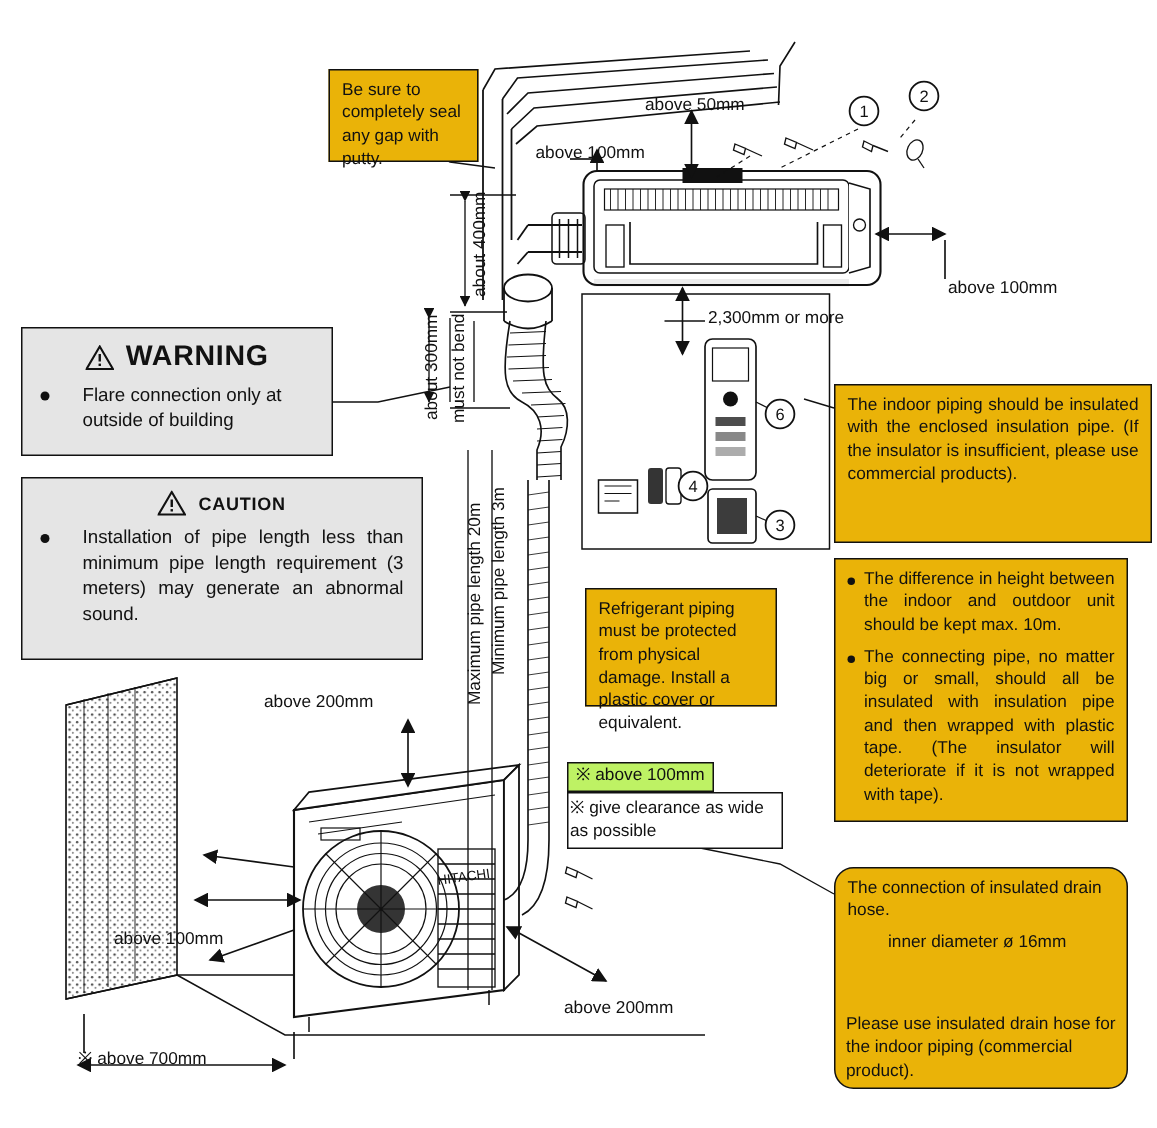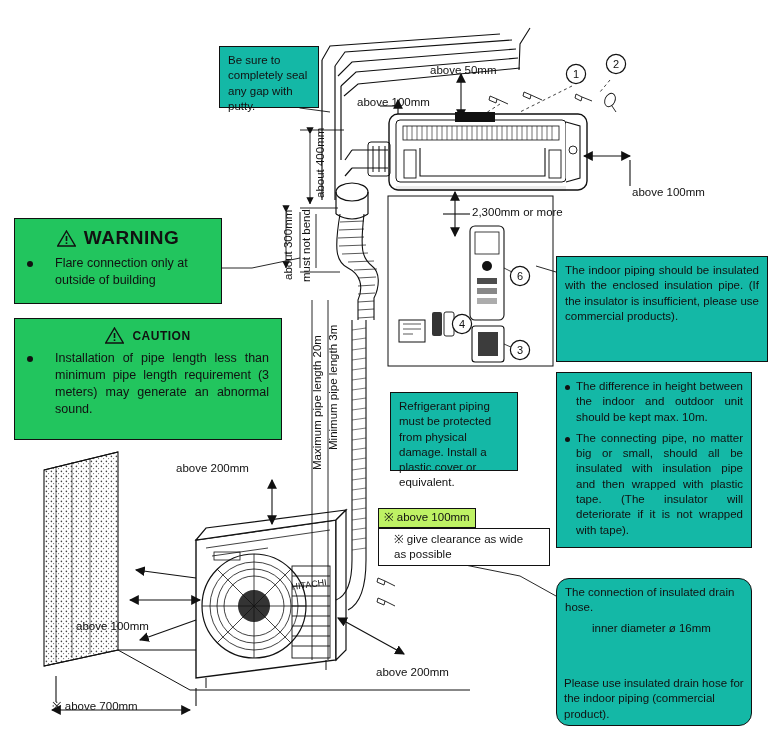--- a/index.html
+++ b/index.html
@@ -7,23 +7,23 @@
     width:771px;height:752px;
     background:#ffffff;
     font-family:"Liberation Sans", sans-serif;
     color:#111;
     position:relative;
     overflow:hidden;
   }
   .stage{position:absolute;left:0;top:0;width:771px;height:752px;}
   .svgroot{position:absolute;left:0;top:0;}
   .lbl{position:absolute;font-size:11.5px;line-height:1.2;color:#111;white-space:nowrap;}
-  .box{position:absolute;border:1px solid #111;background:#14b8a6;box-sizing:border-box;}
+  .box{position:absolute;border:1px solid #111;background:#eab308;box-sizing:border-box;}
   .box .inner{padding:6px 8px;font-size:11.5px;line-height:1.33;}
-  .warnbox{position:absolute;border:1px solid #111;background:#22c55e;box-sizing:border-box;}
+  .warnbox{position:absolute;border:1px solid #111;background:#e5e5e5;box-sizing:border-box;}
   .warn-title{display:flex;align-items:center;justify-content:center;gap:8px;font-weight:bold;font-size:19px;letter-spacing:.5px;margin:8px 0 6px 0;}
   .warn-title.small{font-size:12px;}
   .tri{position:relative;display:inline-block;width:19px;height:17px;}
   .tri svg{display:block;}
   .bullet-row{display:flex;gap:22px;padding:0 12px 10px 12px;font-size:12.5px;line-height:1.35;}
   .dot{flex:0 0 auto;width:6px;height:6px;border-radius:50%;background:#111;margin-top:6px;}
   .just{text-align:justify;}
   .callout{position:absolute;width:24px;height:24px;}
   .callout svg{display:block;}
   .vert{position:absolute;font-size:11.5px;white-space:nowrap;
@@ -415,21 +415,21 @@
 
   <div class="lbl" style="left:430px;top:64px;">above 50mm</div>
   <div class="lbl" style="left:357px;top:96px;">above 100mm</div>
   <div class="lbl" style="left:632px;top:186px;">above 100mm</div>
   <div class="lbl" style="left:472px;top:206px;">2,300mm or more</div>
   <div class="lbl" style="left:176px;top:462px;">above 200mm</div>
   <div class="lbl" style="left:76px;top:620px;">above 100mm</div>
   <div class="lbl" style="left:376px;top:666px;">above 200mm</div>
   <div class="lbl" style="left:52px;top:700px;text-align:right;">※ above 700mm</div>
   <div class="lbl" style="left:378px;top:508px;border:1px solid #111;background:#bef264;padding:2px 5px;">※ above 100mm</div>
-  <div class="lbl" style="left:378px;top:528px;width:140px;white-space:normal;border:1px solid #111;background:#fff;padding:3px 15px;line-height:1.3;">※ give clearance as wide as possible</div>
+  <div class="lbl" style="left:378px;top:528px;width:140px;white-space:normal;border:1px solid #111;background:#fff;padding:3px 1px;line-height:1.3;">※ give clearance as wide as possible</div>
 
   <div class="vert" style="left:314px;top:198px;">about 400mm</div>
   <div class="vert" style="left:282px;top:280px;">about 300mm</div>
   <div class="vert" style="left:300px;top:282px;">must not bend</div>
   <div class="vert" style="left:311px;top:470px;">Maximum pipe length 20m</div>
   <div class="vert" style="left:327px;top:450px;">Minimum pipe length 3m</div>
 
   <div class="callout" style="left:564px;top:62px;">
     <svg width="24" height="24" viewBox="0 0 24 24">
       <circle cx="12" cy="12" r="9.6" fill="#fff" stroke="#111" stroke-width="1.2"></circle>

